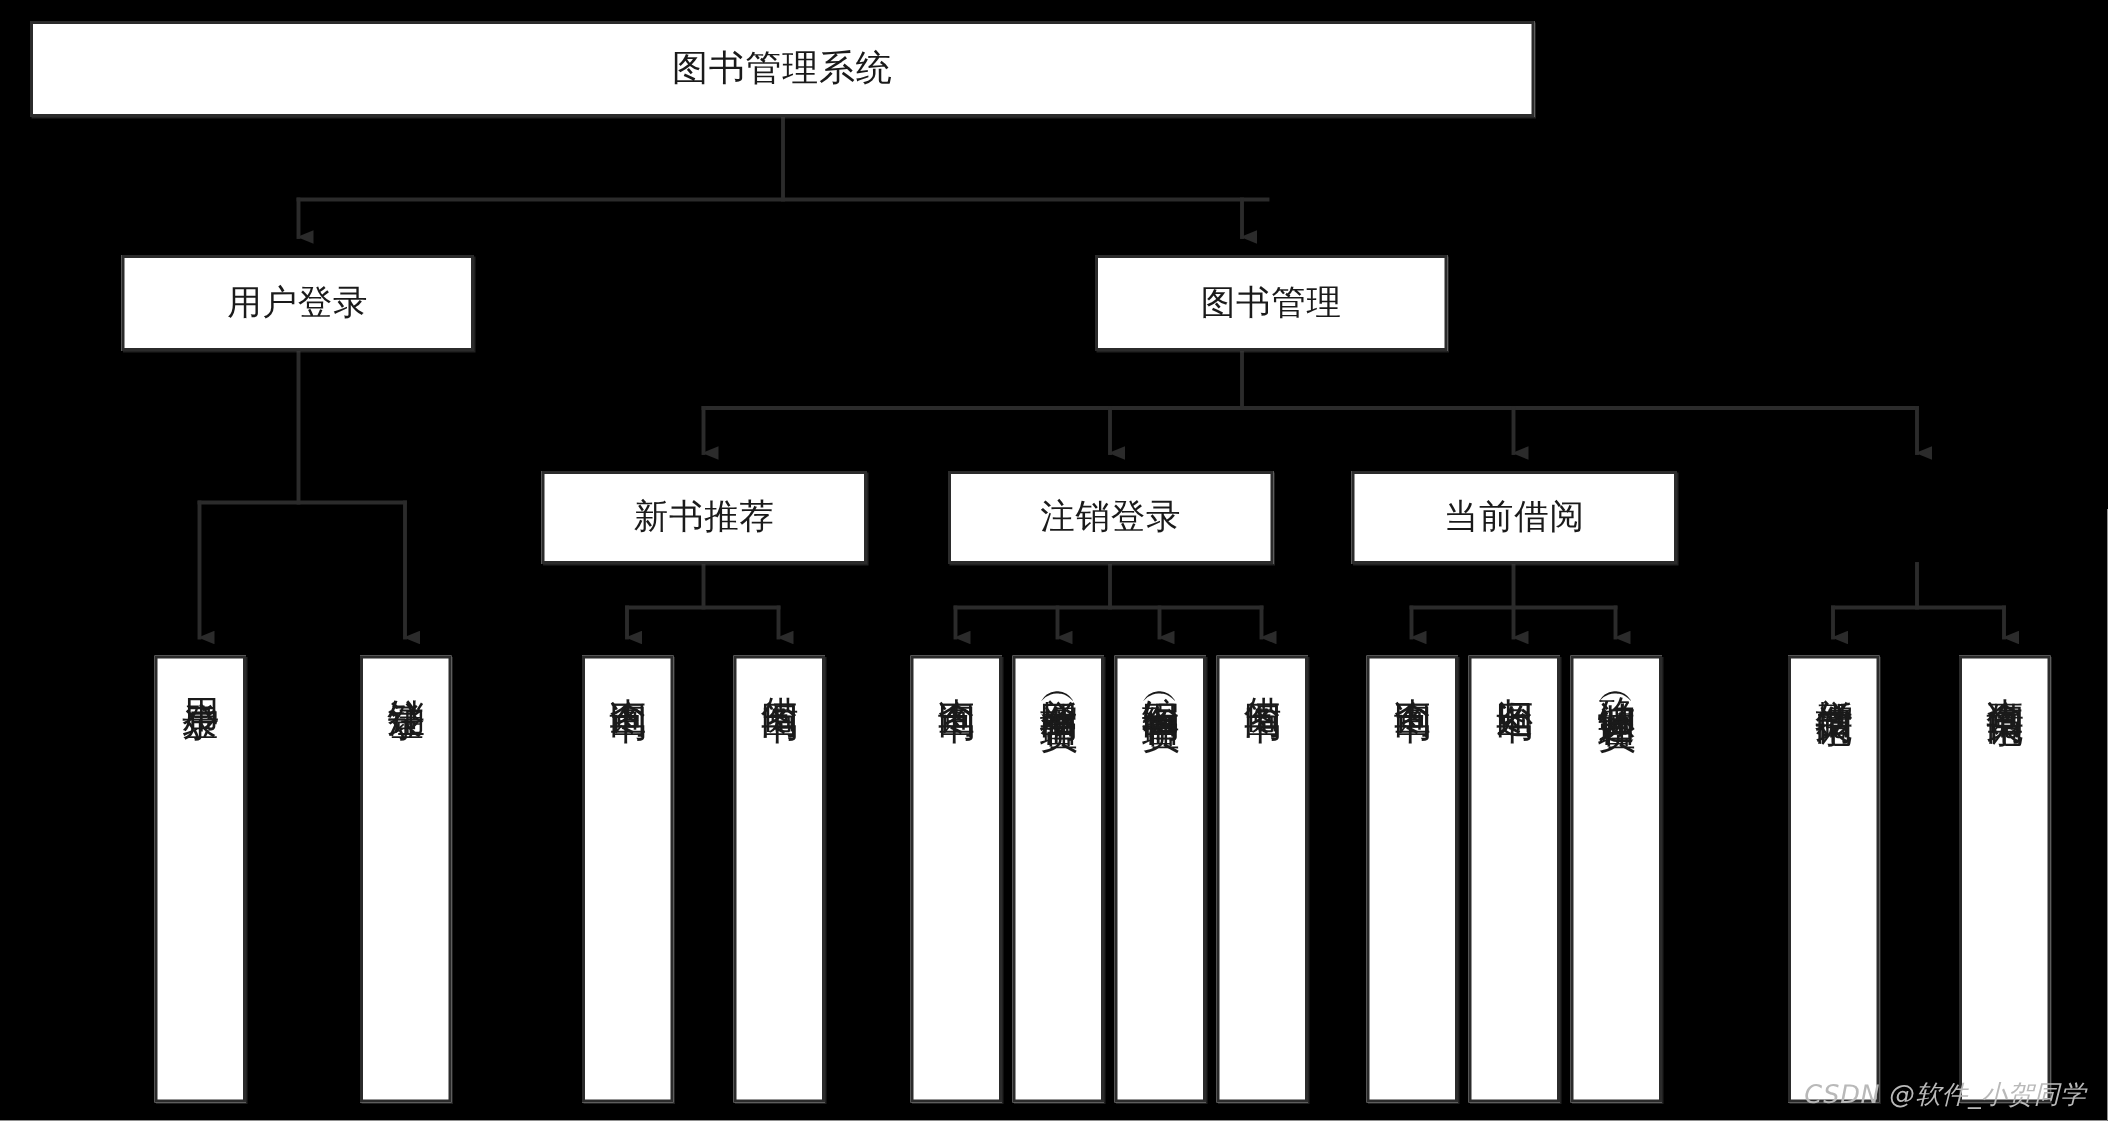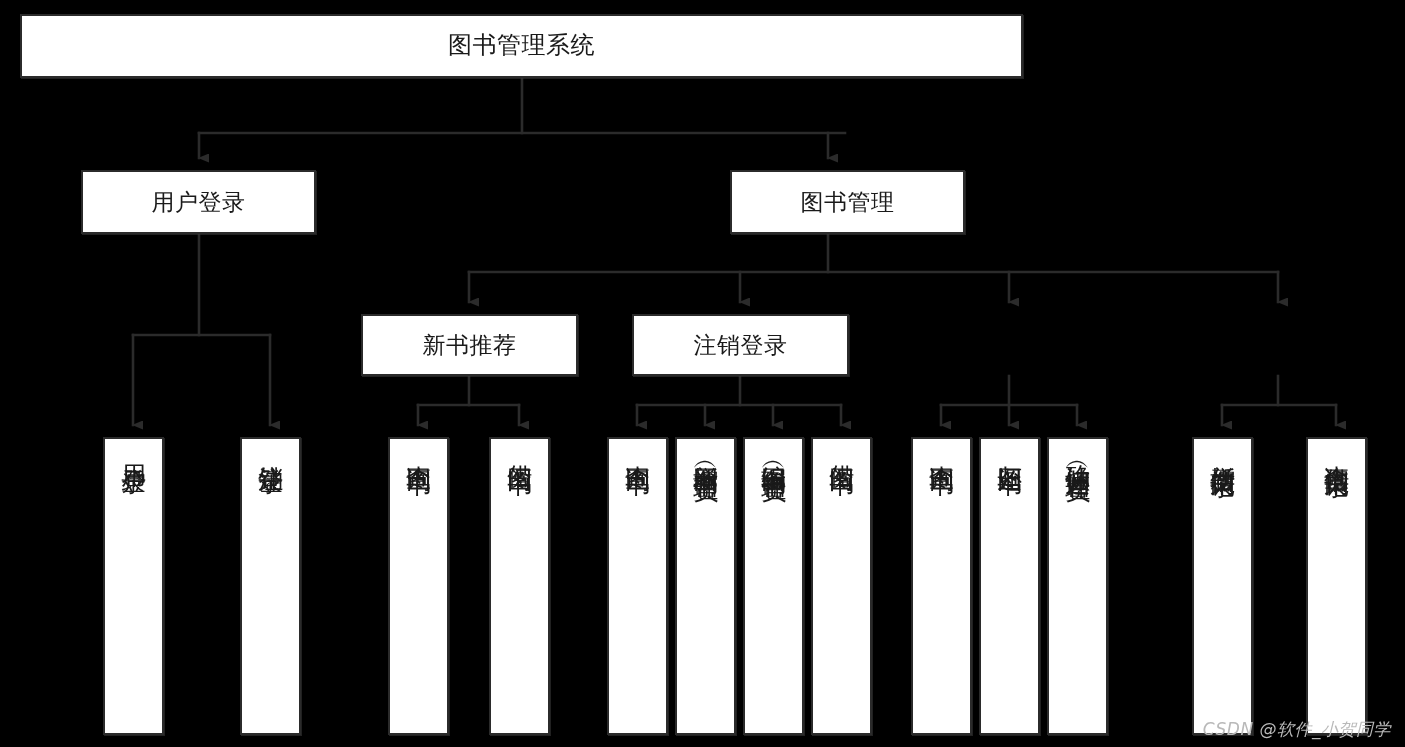--- a/index.html
+++ b/index.html
@@ -141,20 +141,23 @@
   <div class="node h" style="left:711px; top:170px; width:235px; height:64px;margin-left:19px;">
     <span class="node-label">图书管理</span>
   </div>
 
   <div class="node h" style="left:361px; top:314px; width:217px; height:62px;justify-content:center;">
     <span class="node-label">新书推荐</span>
   </div>
   <div class="node h" style="left:632px; top:314px; width:217px; height:62px;">
     <span class="node-label">注销登录</span>
   </div>
+  <div class="node h" style="left:901px; top:314px; width:217px; height:62px;">
+    <span class="node-label">当前借阅</span>
+  </div>
 
   <div class="node v" style="left:103px; top:437px; width:61px; height:298px;">
     <span class="node-label">用户登录</span>
   </div>
   <div class="node v" style="left:240px; top:437px; width:61px; height:298px;">
     <span class="node-label">注销登录</span>
   </div>
 
   <div class="node v" style="left:388px; top:437px; width:61px; height:298px;">
     <span class="node-label">查询图书</span>

